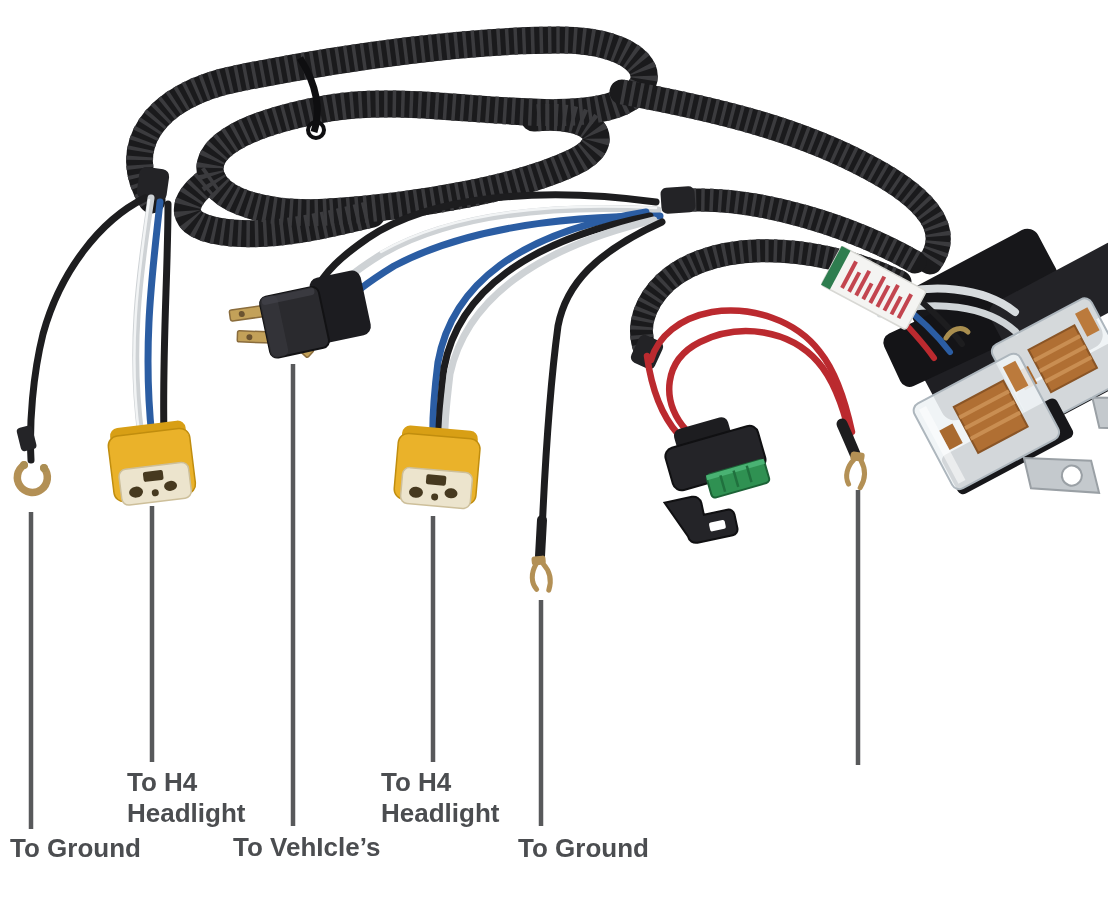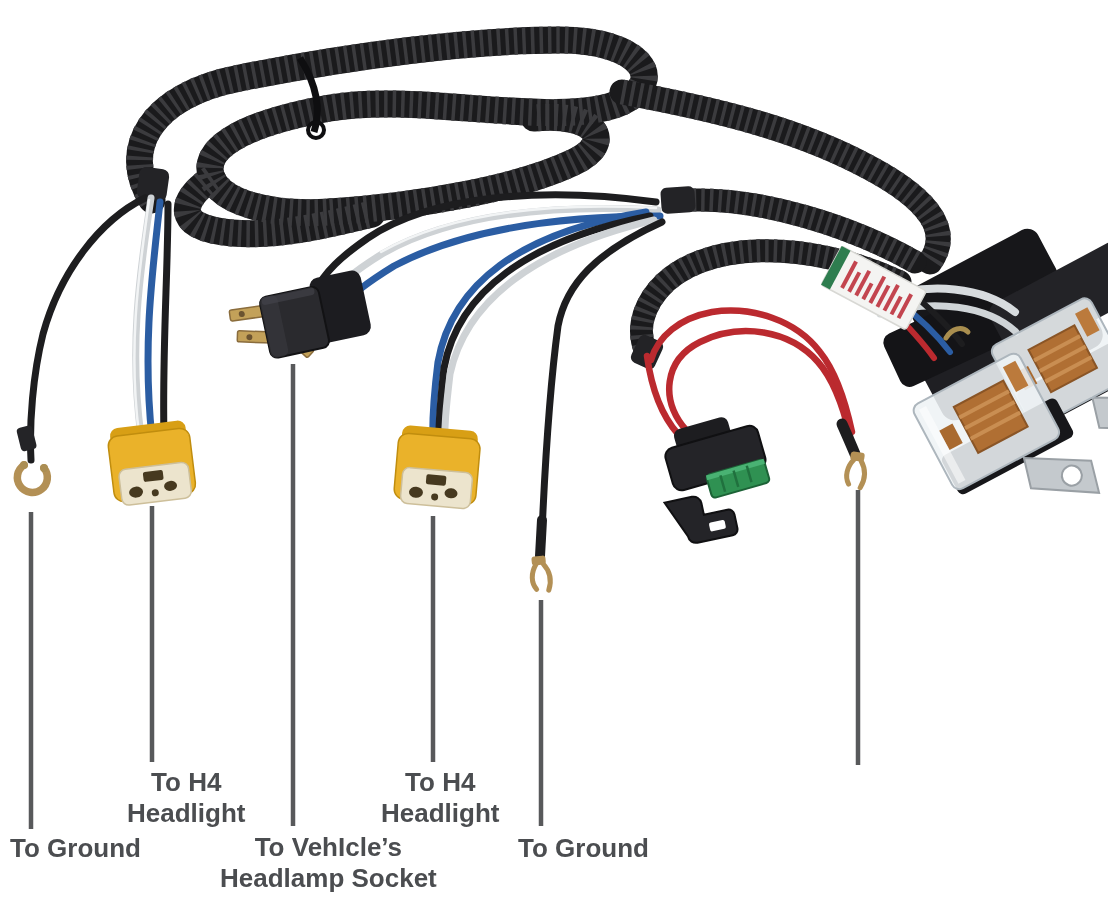--- a/index.html
+++ b/index.html
@@ -3,21 +3,21 @@
 <meta charset="utf-8">
 <style>
   html,body{margin:0;padding:0;background:#fff;}
   #stage{
     position:relative;width:1108px;height:900px;background:#ffffff;
     overflow:hidden;font-family:"Liberation Sans",sans-serif;
   }
   #art{position:absolute;left:0;top:0;}
   .label{
     position:absolute;font-family:"Liberation Sans",sans-serif;font-weight:700;
-    font-size:26px;color:#4b4d50;line-height:31px;white-space:nowrap;text-align:center;
+    font-size:26px;color:#4b4d50;line-height:31px;white-space:nowrap;
   }
 </style>
 </head>
 <body>
 
 <div id="stage">
 
 <svg id="art" width="1108" height="900" viewBox="0 0 1108 900">
 
   <g fill="none" stroke-linecap="round" stroke-linejoin="round">
@@ -226,23 +226,22 @@
 
   <div class="label" style="left:10px;top:833px">
     <div>To Ground</div>
   </div>
 
   <div class="label" style="left:127px;top:767px">
     <div>To H4</div>
     <div>Headlight</div>
   </div>
 
-  <div class="label" style="left:220px;top:832px">
+  <div class="label" style="left:233px;top:832px">
     <div>To VehIcle’s</div>
-    <div>Headlamp Socket</div>
   </div>
 
   <div class="label" style="left:381px;top:767px">
     <div>To H4</div>
     <div>Headlight</div>
   </div>
 
   <div class="label" style="left:518px;top:833px">
     <div>To Ground</div>
   </div>

